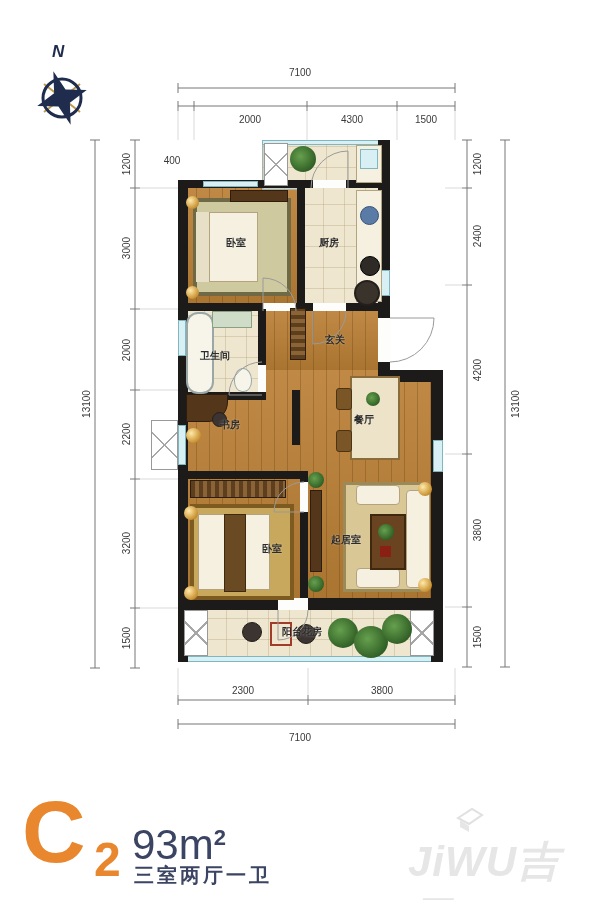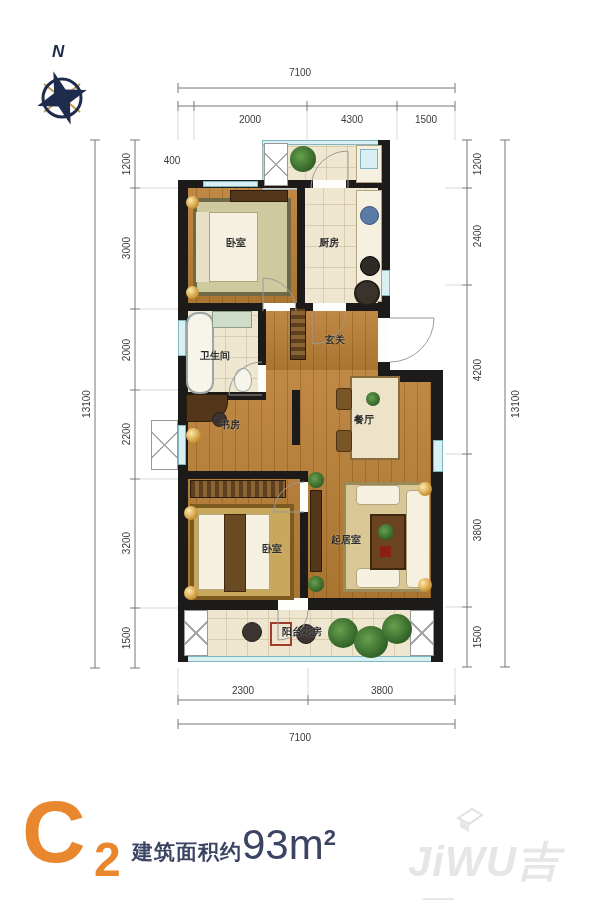--- a/index.html
+++ b/index.html
@@ -236,24 +236,24 @@
   <div class="dim v" style="left:477px;top:164px;">1200</div>
   <div class="dim v" style="left:477px;top:236px;">2400</div>
   <div class="dim v" style="left:477px;top:370px;">4200</div>
   <div class="dim v" style="left:477px;top:530px;">3800</div>
   <div class="dim v" style="left:477px;top:637px;">1500</div>
   <div class="dim v" style="left:515px;top:404px;">13100</div>
 
   <div class="unit-letter">C</div>
   <div class="unit-index">2</div>
   <div class="area-line">
-    <span class="area-label">建筑面积约</span>
     <span class="area-value">93m</span>
     <span class="area-sup">2</span>
   </div>
+  <div class="layout-line">三室两厅一卫</div>
 
   <svg class="wm-house" viewBox="0 0 34 26">
     <polygon points="6,12 20,3 30,9 17,18" fill="none" stroke="#e0e0e0" stroke-width="2"></polygon>
     <polygon points="8,14 17,20 17,26 8,21" fill="#e6e6e6"></polygon>
   </svg>
   <div class="watermark">JiWU吉屋</div>
 
 </div>
 
 </body></html>

